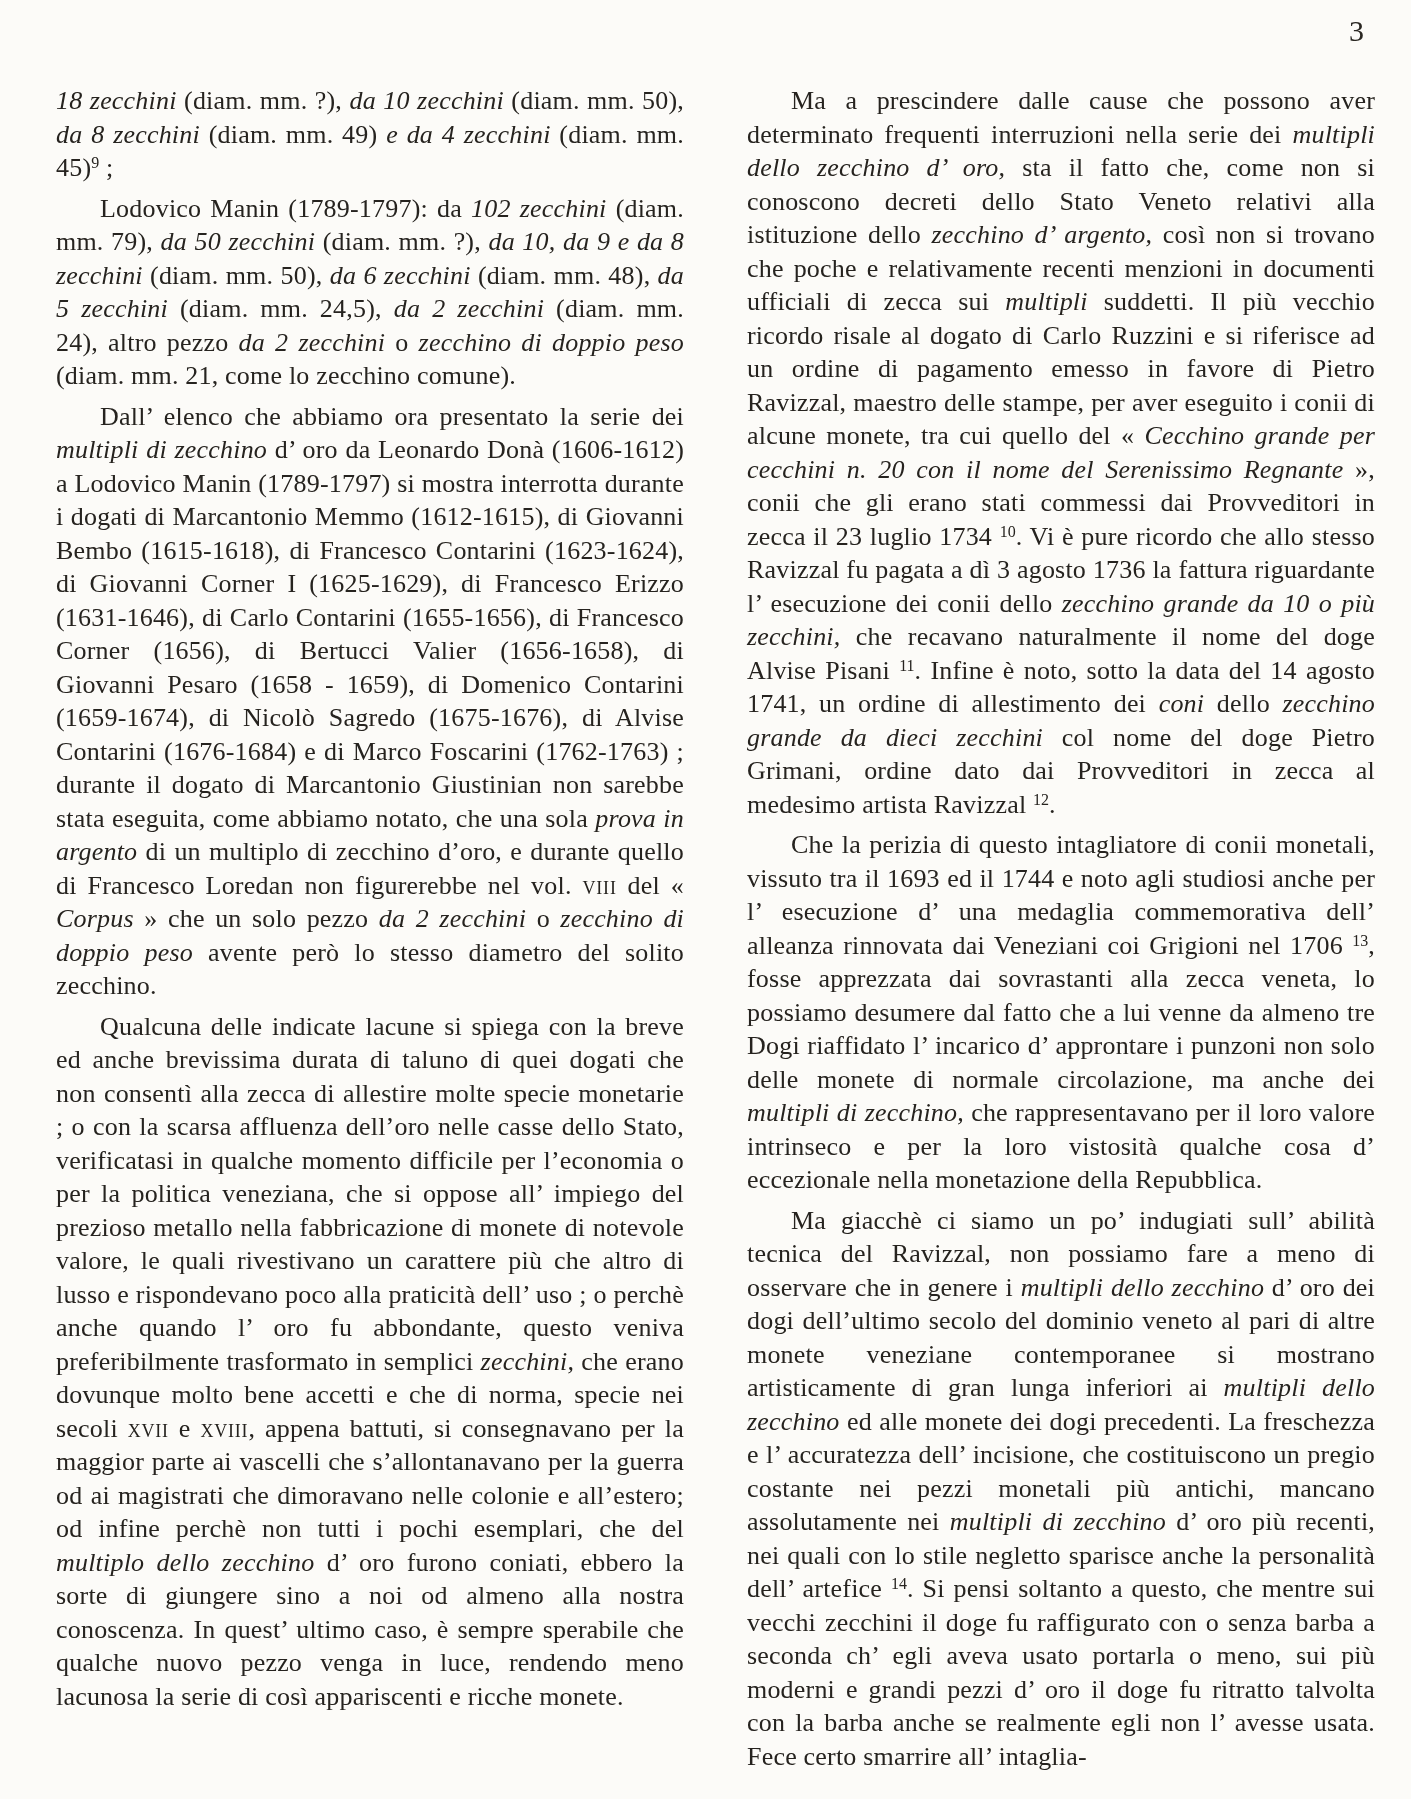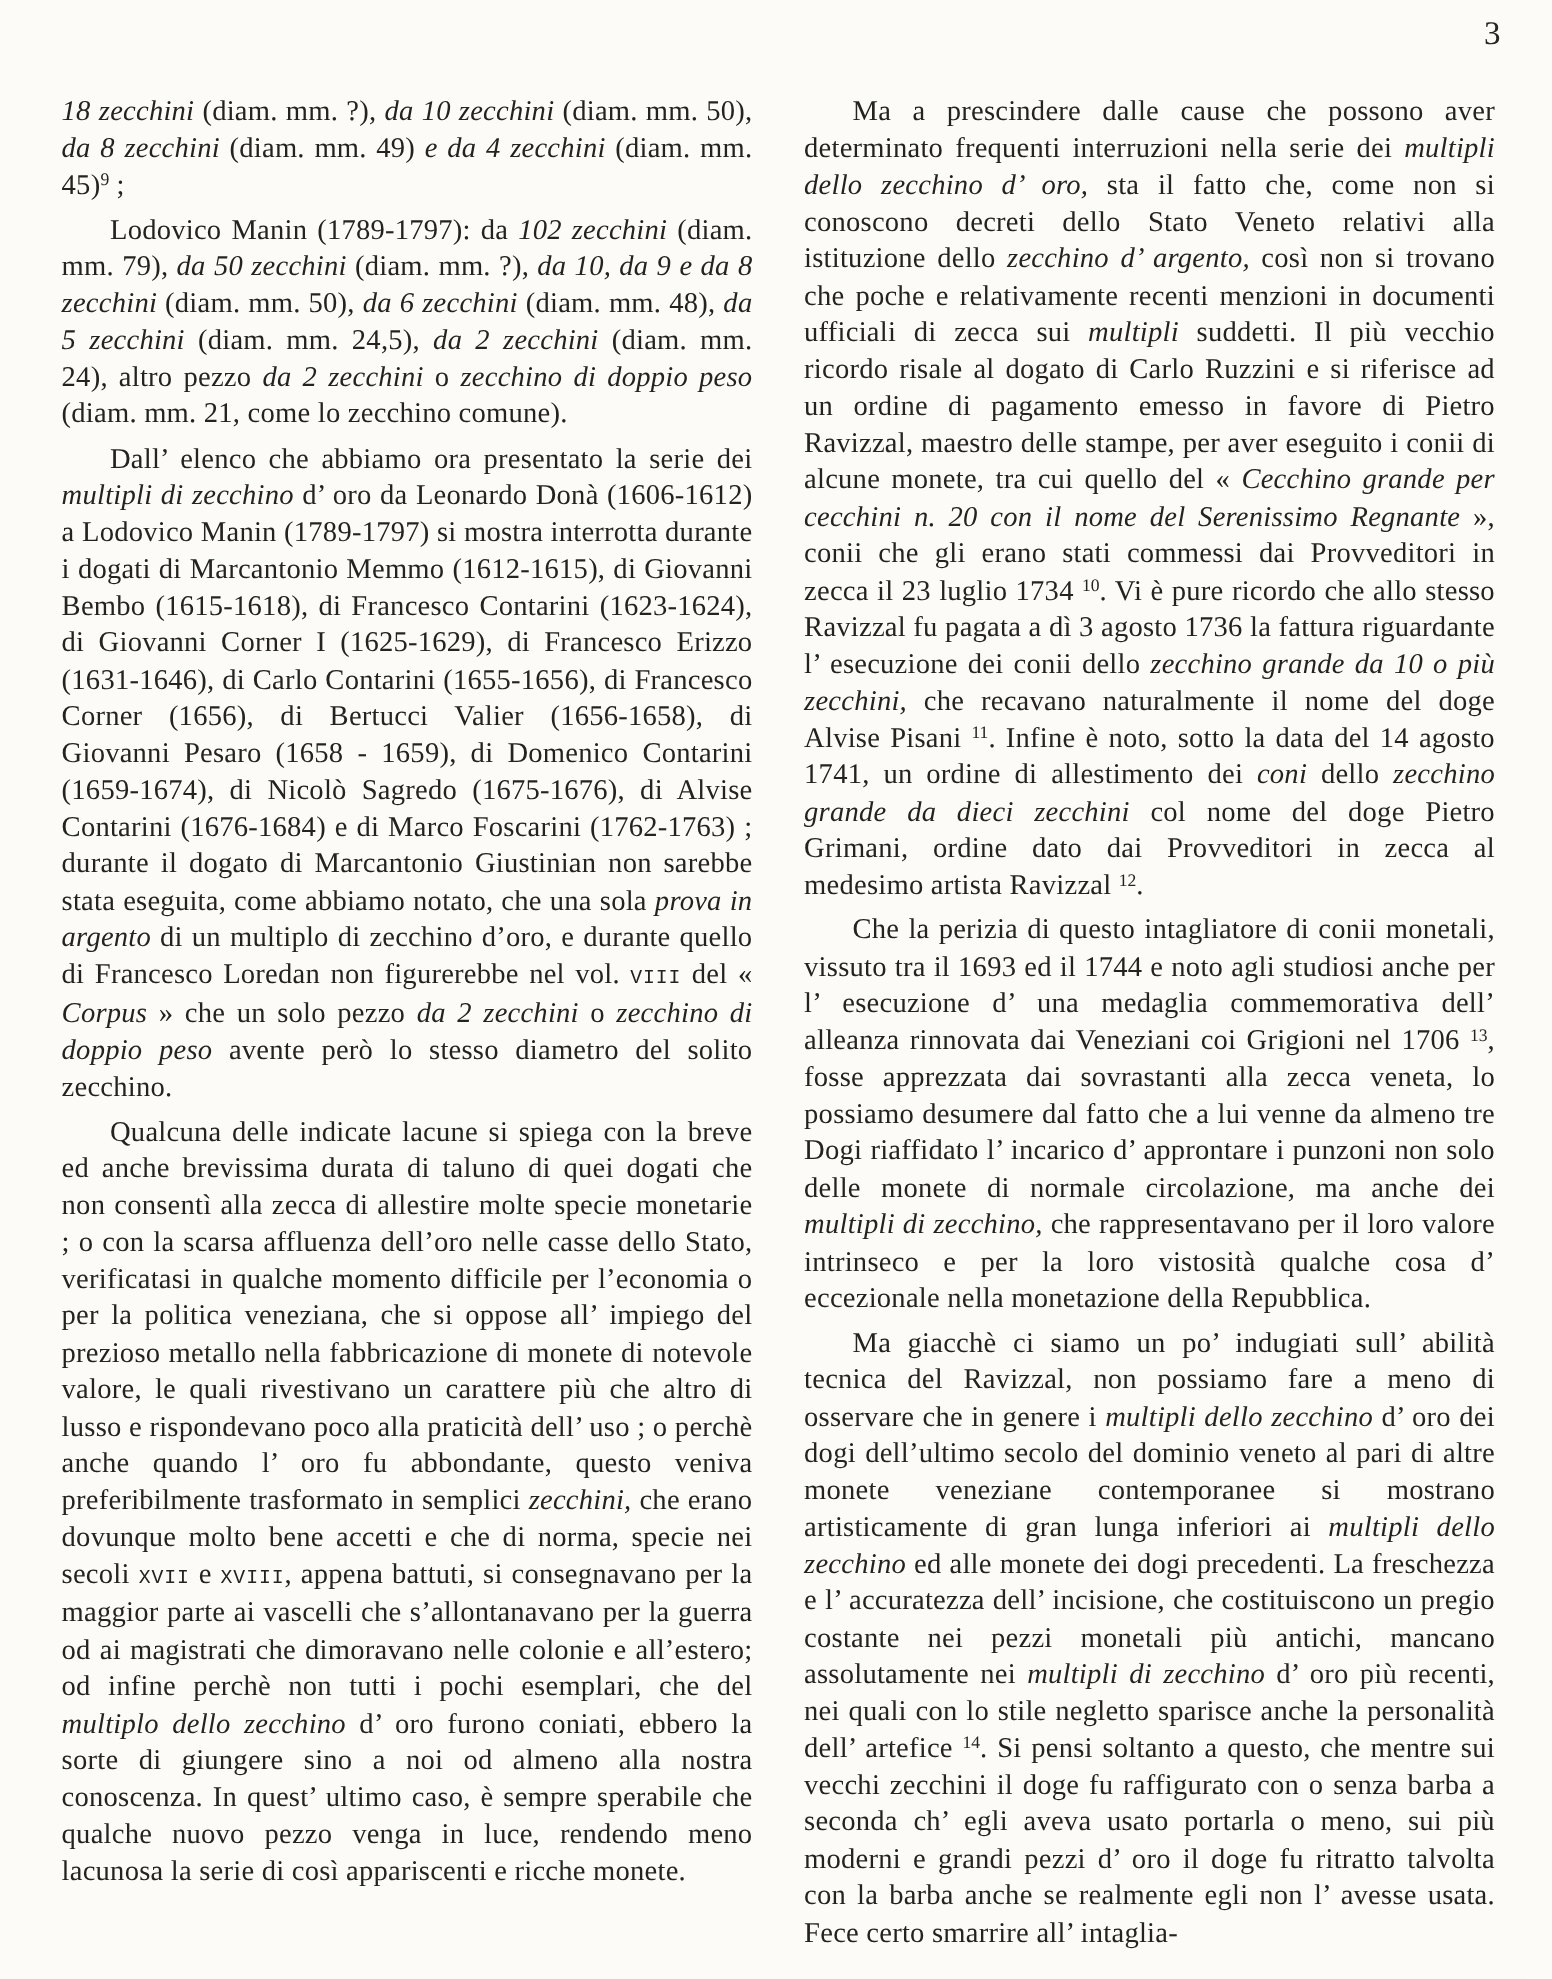--- a/index.html
+++ b/index.html
@@ -19,34 +19,34 @@
     right: 47px;
     font-size: 30px;
     line-height: 1;
     color: #2a2722;
   }
   .columns {
     position: absolute;
     top: 84px;
     left: 56px;
     display: flex;
-    gap: 47px;
+    gap: 63px;
   }
   .col {
     width: 628px;
     font-size: 26px;
     line-height: 33.5px;
     text-align: justify;
     letter-spacing: 0.2px;
   }
   p.para { margin: 0; }
   p.para + p.para { margin-top: 7px; }
   p.para.indent { text-indent: 44px; }
   .it { font-style: italic; }
-  .sc { font-variant: small-caps; letter-spacing: 0.8px; font-family: Liberation Mono, monospace; }
+  .sc { font-variant: small-caps; letter-spacing: 0.8px; }
   sup {
     font-size: 16px;
     line-height: 0;
     vertical-align: 8px;
     letter-spacing: 0;
   }
 </style>
 </head>
 <body>
 

